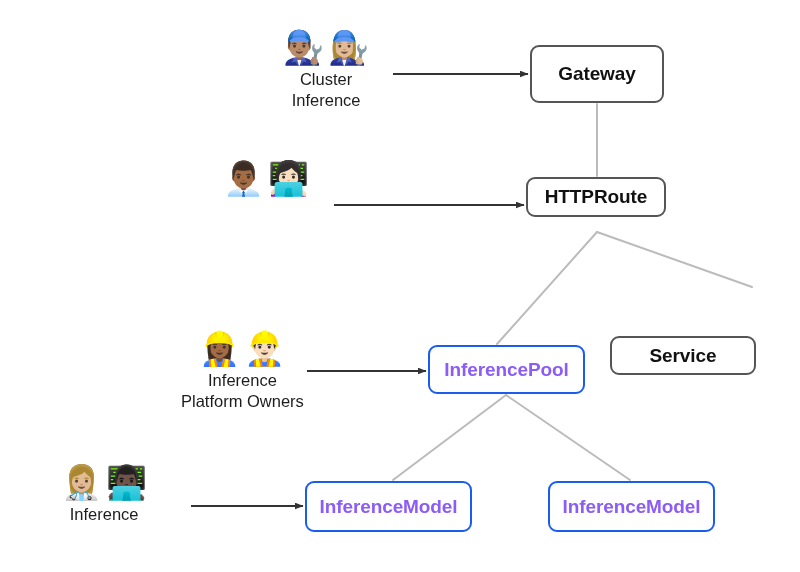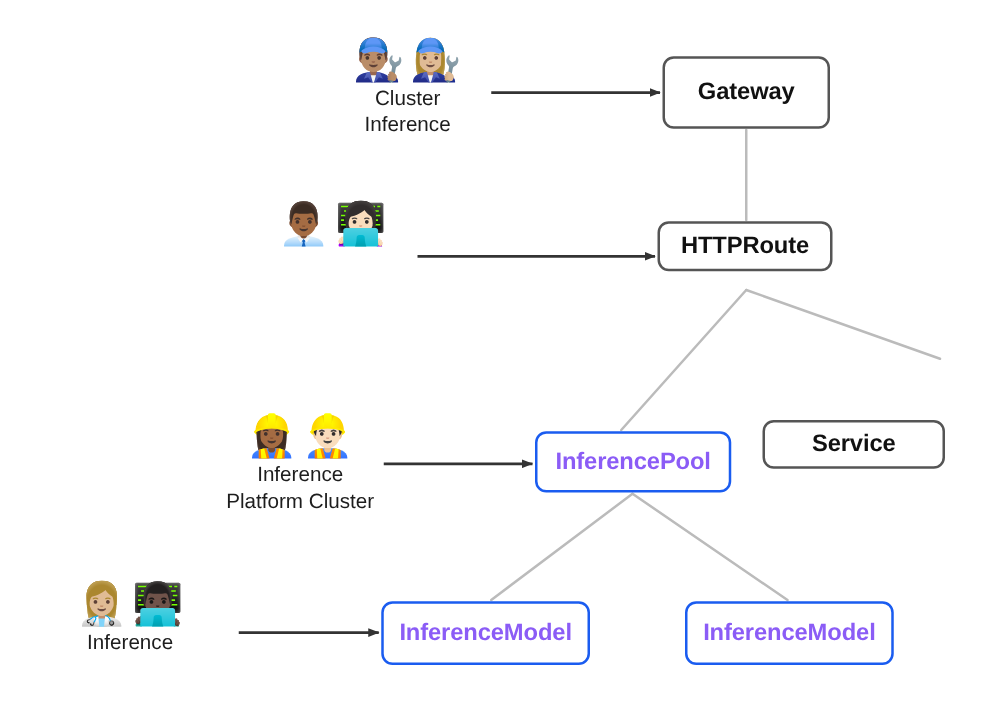--- a/index.html
+++ b/index.html
@@ -143,21 +143,21 @@
           <span>👩🏻‍💻</span>
         </div>
       </div>
       <div class="persona" style="left: 181px; top: 332px;">
         <div class="persona-icons">
           <span>👷🏾‍♀️</span>
           <span>👷🏻‍♂️</span>
         </div>
         <div class="persona-label">
           <div>Inference</div>
-          <div>Platform Cluster</div>
+          <div>Platform Owners</div>
         </div>
       </div>
       <div class="persona" style="left: 61px; top: 466px;">
         <div class="persona-icons">
           <span>👩🏼‍⚕️</span>
           <span>👨🏿‍💻</span>
         </div>
         <div class="persona-label">
           <div>Inference</div>
         </div>

